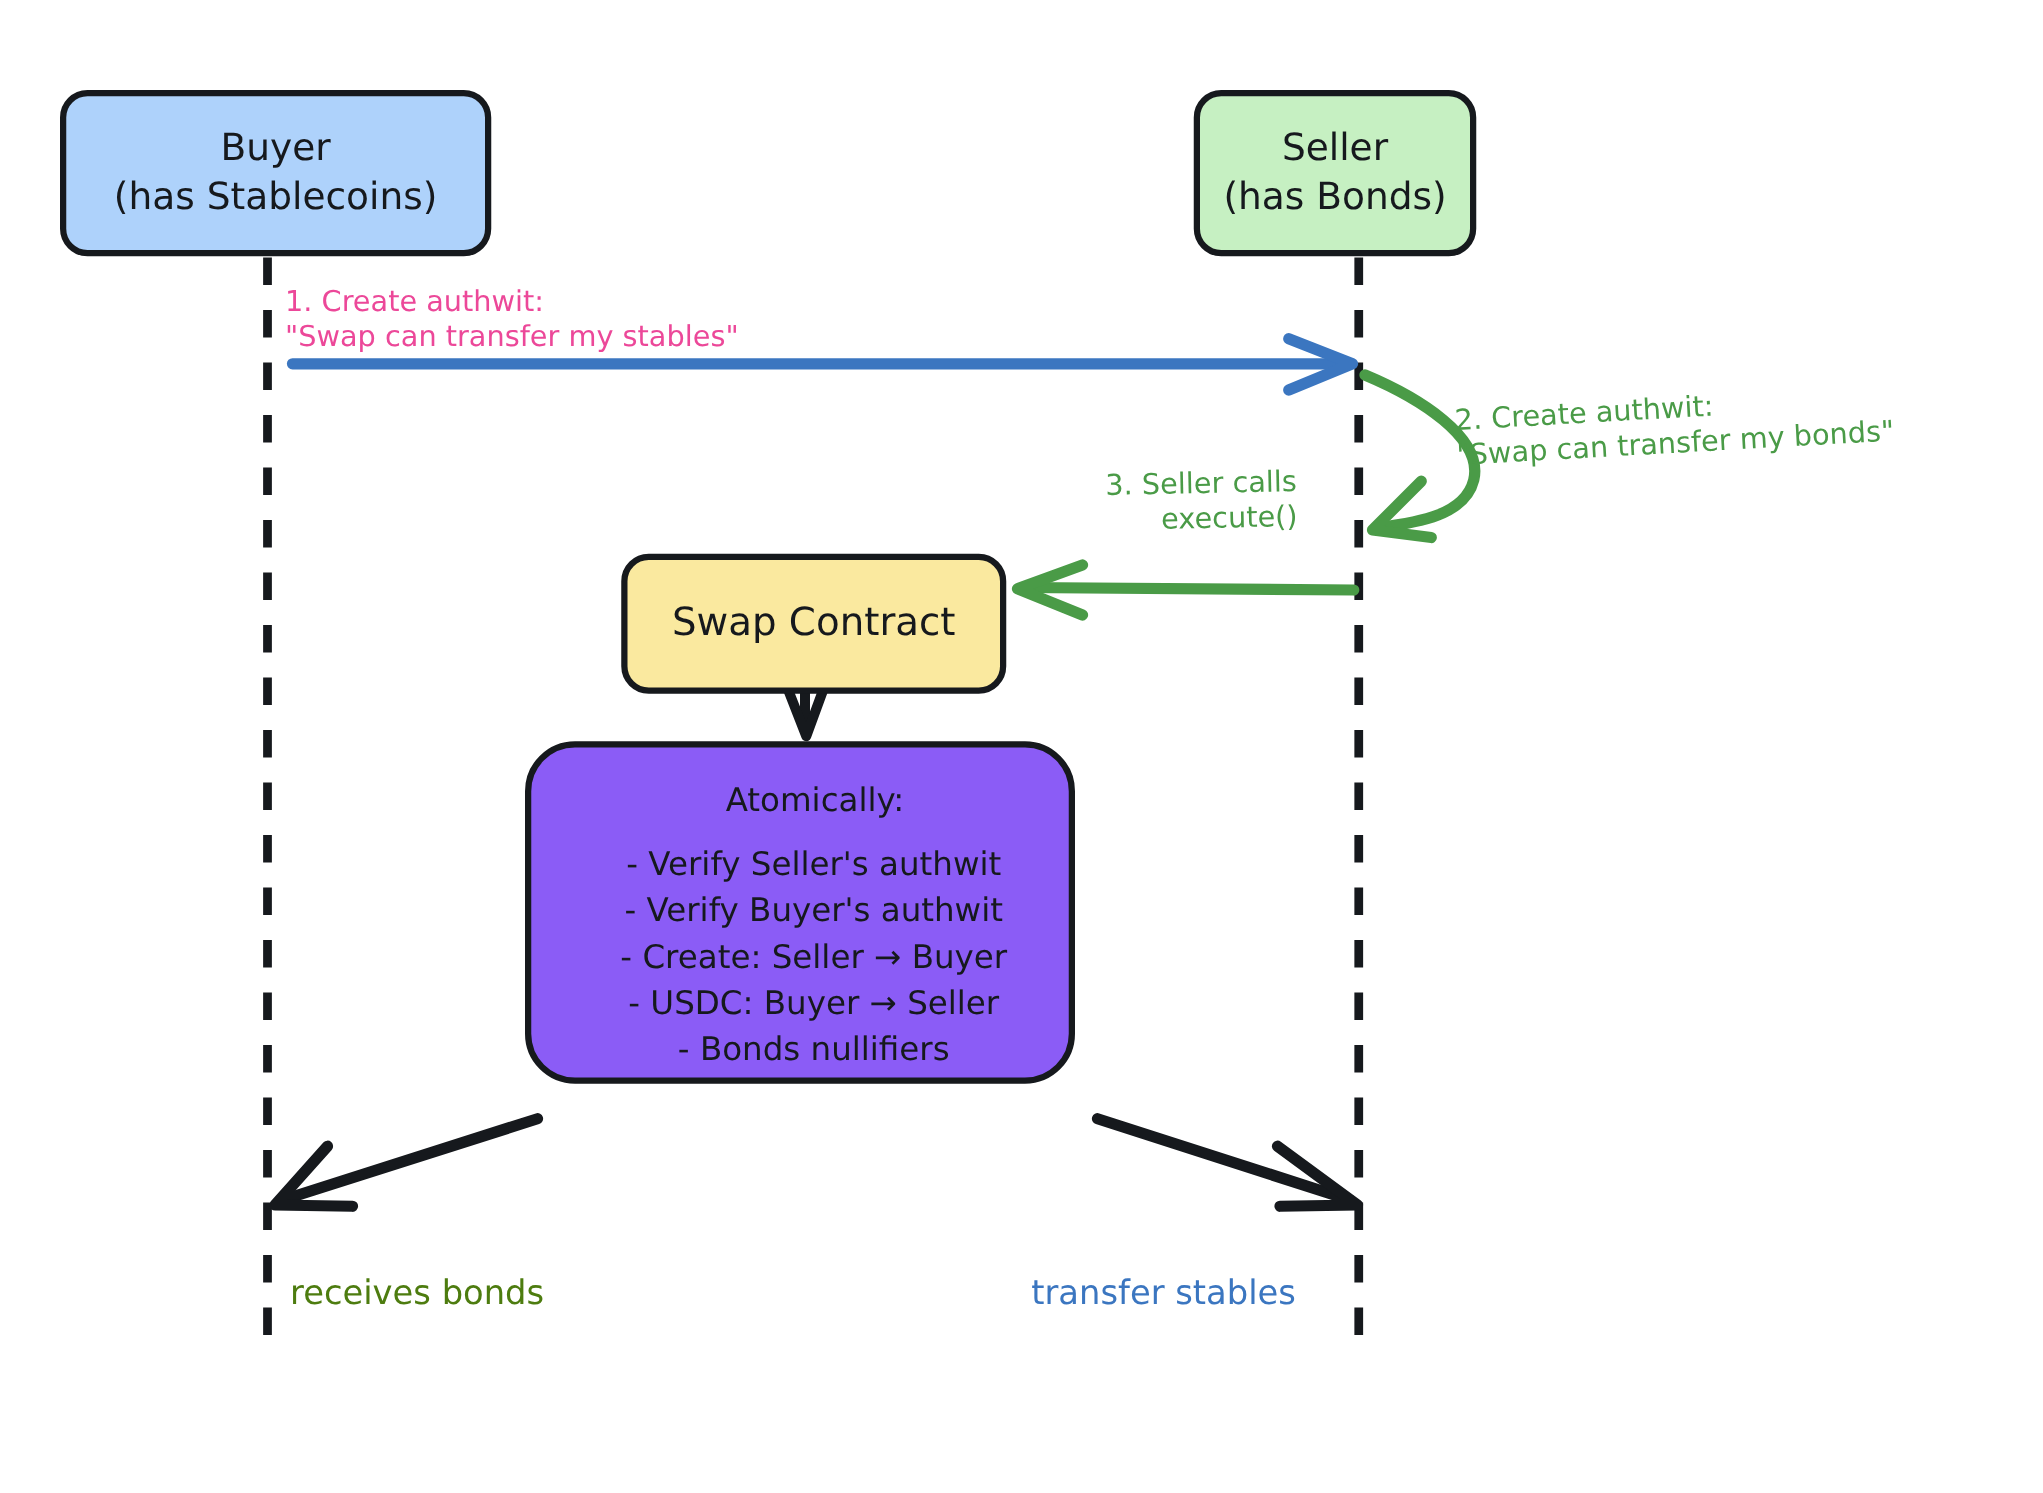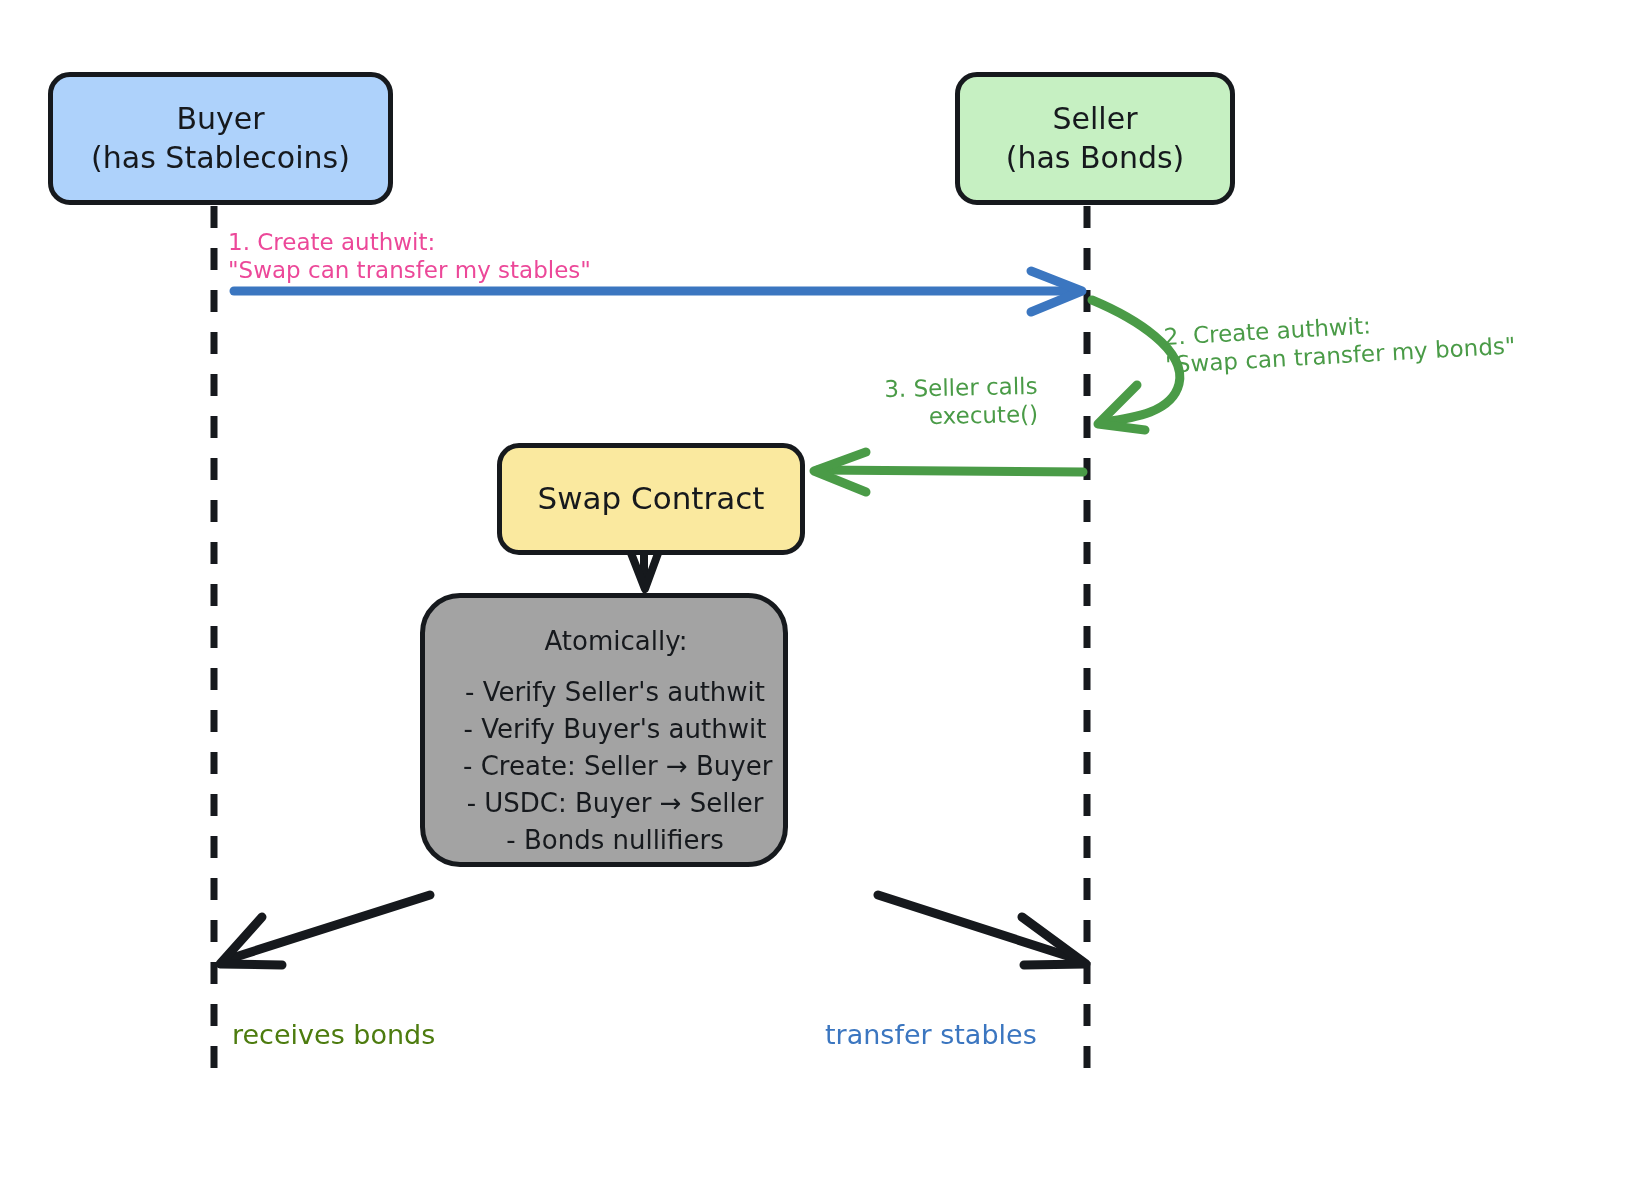--- a/index.html
+++ b/index.html
@@ -42,33 +42,33 @@
     line-height: 1.28;
   }
   .node .node-text { white-space: pre-line; }
 
   #buyer-node {
     left: 48px; top: 72px; width: 345px; height: 133px;
     background: #aed2fb;
     font-size: 30px;
   }
   #seller-node {
-    left: 955px; top: 72px; width: 280px; height: 133px;
+    left: 955px; top: 72px; width: 226px; height: 133px;
     background: #c6f0c2;
     font-size: 30px;
   }
   #swap-node {
     left: 497px; top: 415px; width: 308px; height: 112px;
     background: #fae99f;
     font-size: 31px;
     margin-top: 28px;
   }
   #atomic-node {
-    left: 420px; top: 593px; width: 368px; height: 274px;
-    background: #a3a3a3;
+    left: 420px; top: 593px; width: 440px; height: 274px;
+    background: #8b5cf6;
     border-radius: 40px;
     display: block;
     padding: 27px 0 4px 22px;
     font-size: 26px;
   }
   #atomic-node .atomic-title {
     font-size: 26px;
     margin-bottom: 6px;
     padding-left: 2px;
   }

